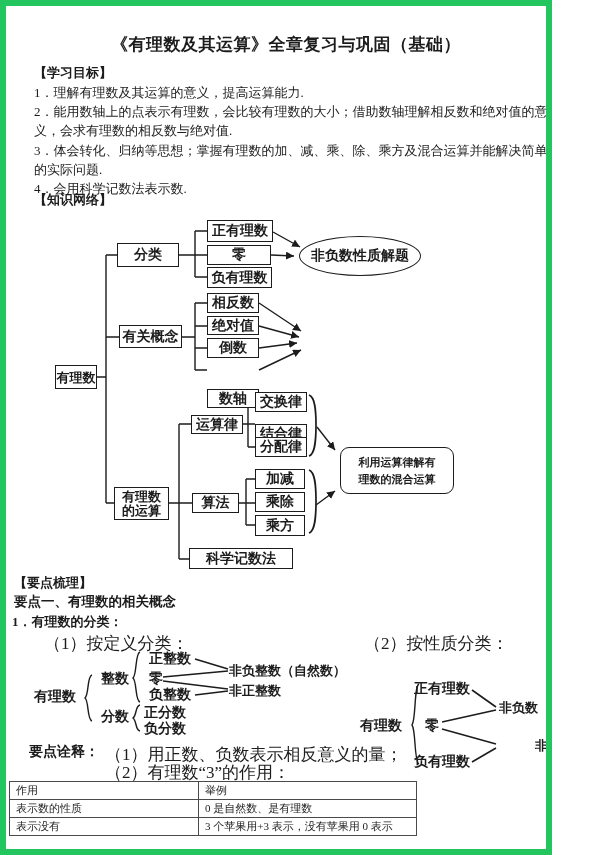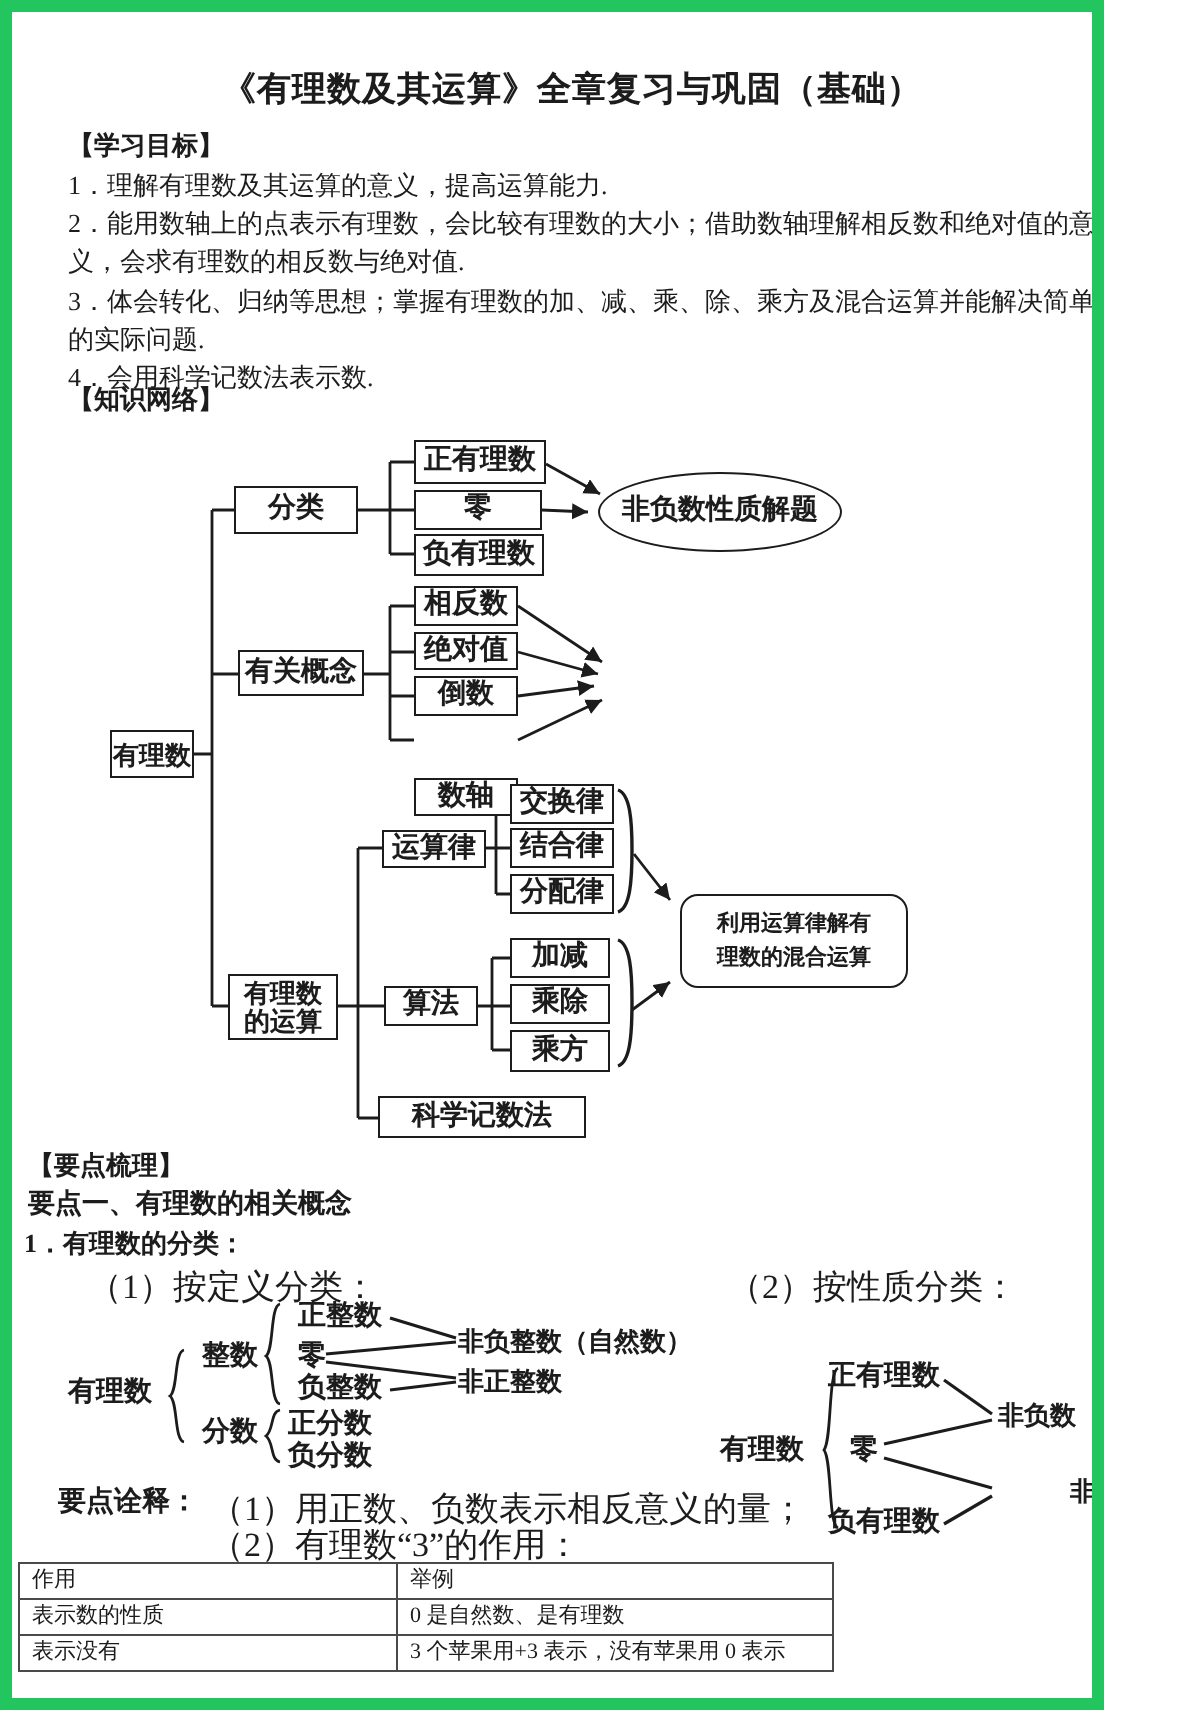--- a/index.html
+++ b/index.html
@@ -95,21 +95,21 @@
     <div class="nbox" style="left:201px;top:105px;width:52px;height:19px;">绝对值</div>
     <div class="nbox" style="left:201px;top:127px;width:52px;height:20px;">倒数</div>
     <div class="nbox" style="left:201px;top:162px;width:52px;height:19px;margin-top:16px;">数轴</div>
 
     <div class="nbox two" style="left:108px;top:276px;width:55px;height:33px;">
       <span>有理数</span>
       <span>的运算</span>
     </div>
     <div class="nbox" style="left:185px;top:204px;width:52px;height:19px;">运算律</div>
     <div class="nbox" style="left:249px;top:181px;width:52px;height:20px;">交换律</div>
-    <div class="nbox" style="left:249px;top:203px;width:52px;height:20px;">结合律</div>
+    <div class="nbox" style="left:249px;top:213px;width:52px;height:20px;">结合律</div>
     <div class="nbox" style="left:249px;top:226px;width:52px;height:20px;">分配律</div>
     <div class="nbox" style="left:186px;top:282px;width:47px;height:20px;">算法</div>
     <div class="nbox" style="left:249px;top:258px;width:50px;height:20px;">加减</div>
     <div class="nbox" style="left:249px;top:281px;width:50px;height:20px;">乘除</div>
     <div class="nbox" style="left:249px;top:304px;width:50px;height:21px;">乘方</div>
     <div class="nbox" style="left:183px;top:337px;width:104px;height:21px;">科学记数法</div>
     <div class="nbox rrect" style="left:334px;top:236px;width:114px;height:47px;">
       <span>利用运算律解有</span>
       <span>理数的混合运算</span>
     </div>

